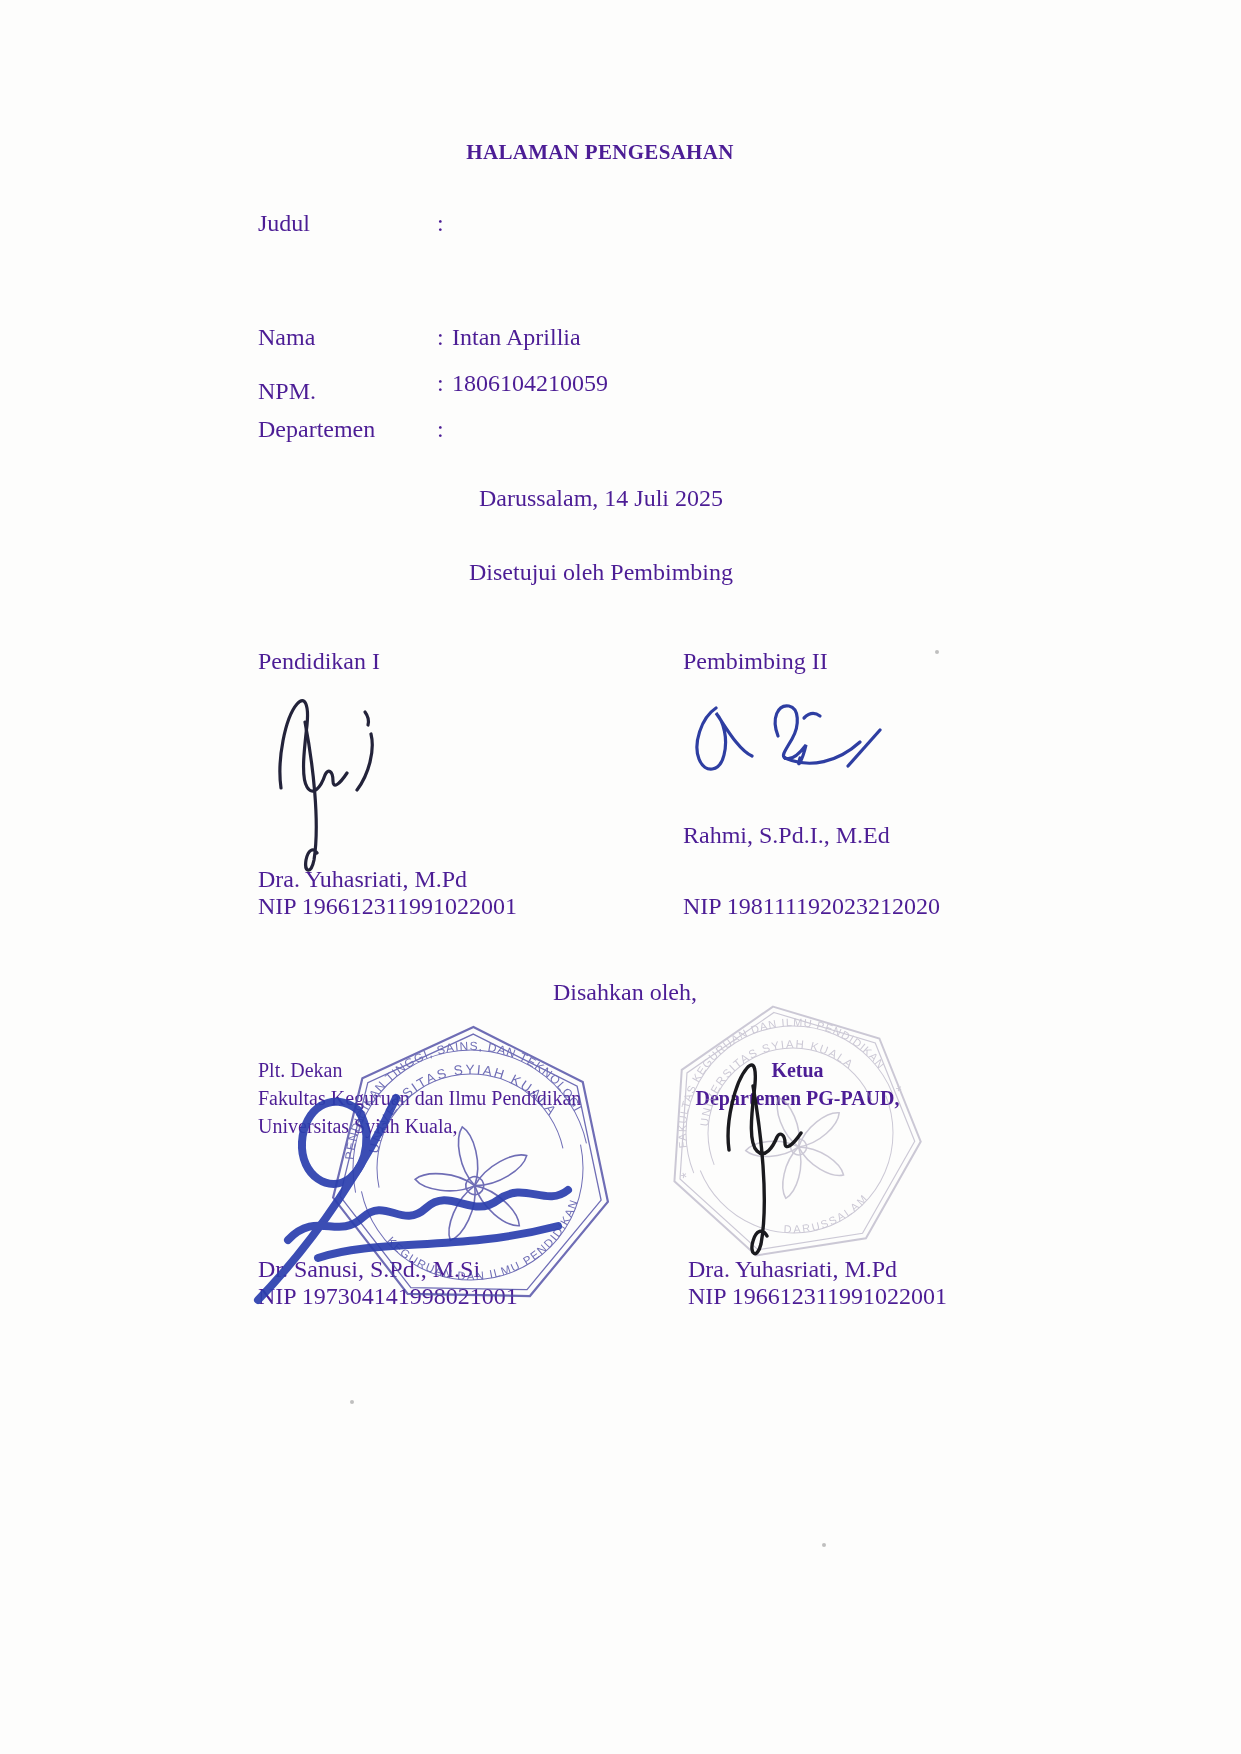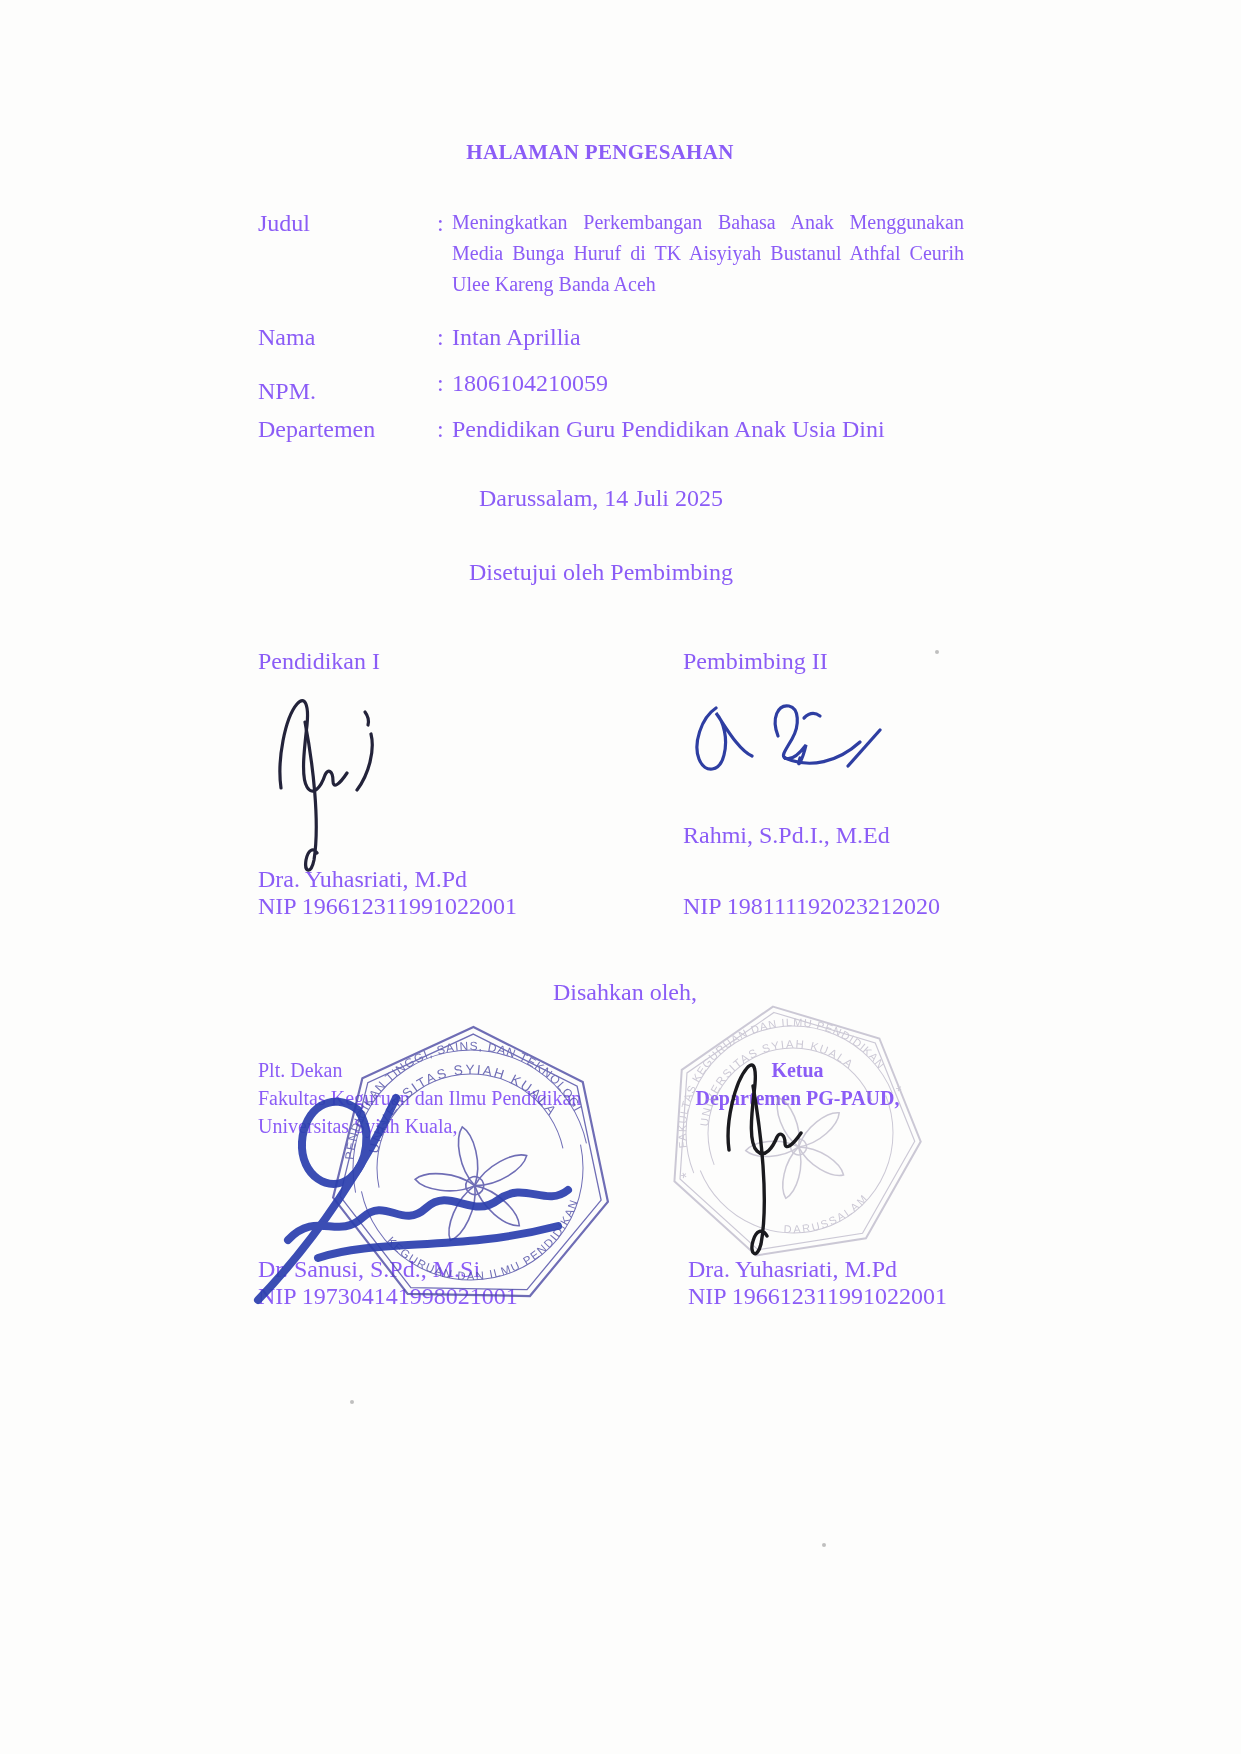--- a/index.html
+++ b/index.html
@@ -1,18 +1,18 @@
 <!DOCTYPE html>
 <html><head>
 <meta charset="utf-8">
 <style>
   html,body{margin:0;padding:0;background:#ffffff;}
   .page{
     position:relative;width:1241px;height:1754px;background:#fdfdfc;
-    font-family:"Liberation Serif", serif;color:#8b5cf6;overflow:hidden;
+    font-family:"Liberation Serif", serif;color:#4c1d95;overflow:hidden;
   }
   .abs{position:absolute;}
   .t{font-size:24px;line-height:1.3;white-space:nowrap;}
   .title{
     font-size:21px;font-weight:bold;letter-spacing:.3px;white-space:nowrap;
     transform:translateX(-50%);
   }
   .center{transform:translateX(-50%);}
   .judul-value{
     font-size:20px;line-height:31px;width:512px;text-align:justify;white-space:normal;
@@ -27,33 +27,31 @@
 </style>
 </head>
 <body>
 
 <div class="page">
 
   <div class="abs title textlayer" style="left:600px;top:140px;">HALAMAN PENGESAHAN</div>
 
   <div class="abs t textlayer" style="left:258px;top:208px;">Judul</div>
   <div class="abs t textlayer" style="left:437px;top:208px;">:</div>
-  <div class="abs judul-value textlayer" style="left:452px;top:207px;">Meningkatkan Perkembangan Bahasa Anak Menggunakan Media Bunga Huruf di TK Aisyiyah Bustanul Athfal Ceurih Ulee Kareng Banda Aceh</div>
 
   <div class="abs t textlayer" style="left:258px;top:322px;">Nama</div>
   <div class="abs t textlayer" style="left:437px;top:322px;">:</div>
   <div class="abs t textlayer" style="left:452px;top:322px;">Intan Aprillia</div>
 
   <div class="abs t textlayer" style="left:258px;top:368px;margin-top:8px;">NPM.</div>
   <div class="abs t textlayer" style="left:437px;top:368px;">:</div>
   <div class="abs t textlayer" style="left:452px;top:368px;">1806104210059</div>
 
   <div class="abs t textlayer" style="left:258px;top:414px;">Departemen</div>
   <div class="abs t textlayer" style="left:437px;top:414px;">:</div>
-  <div class="abs t textlayer" style="left:452px;top:414px;">Pendidikan Guru Pendidikan Anak Usia Dini</div>
 
   <div class="abs t center textlayer" style="left:601px;top:483px;">Darussalam, 14 Juli 2025</div>
 
   <div class="abs t center textlayer" style="left:601px;top:557px;">Disetujui oleh Pembimbing</div>
 
   <div class="abs t textlayer" style="left:258px;top:646px;">Pendidikan I</div>
   <div class="abs t textlayer" style="left:683px;top:646px;">Pembimbing II</div>
 
   <svg class="sig" style="left:268px;top:692px;" width="150" height="190" viewBox="0 0 150 190">
     <g fill="none" stroke="#23233a" stroke-width="3.2" stroke-linecap="round">

